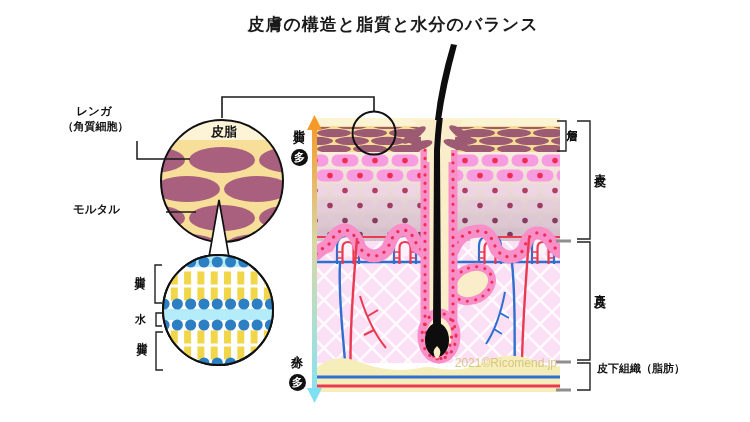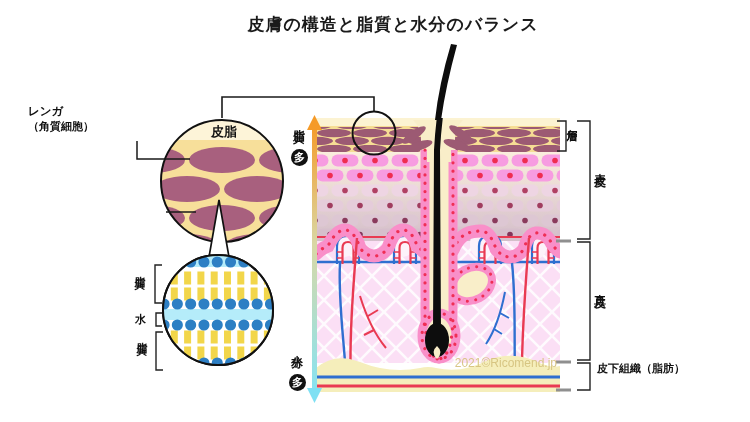--- a/index.html
+++ b/index.html
@@ -5,21 +5,21 @@
   html,body{margin:0;padding:0;background:#fff;}
   .stage{position:relative;width:750px;height:422px;background:#ffffff;overflow:hidden;
          font-family:"Liberation Sans","DejaVu Sans",sans-serif;color:#111;padding-left:36px;}
   .stage svg{position:absolute;left:0;top:0;}
   .lbl{position:absolute;line-height:14px;font-weight:bold;white-space:nowrap;}
   .title{position:absolute;left:0;right:0;top:13px;text-align:center;
          font-size:17px;font-weight:bold;letter-spacing:1px;color:#1a1a1a;}
   .v{writing-mode:vertical-rl;text-orientation:upright;letter-spacing:2px;}
   .badge{position:absolute;width:17px;height:17px;border-radius:50%;background:#111;color:#fff;
          font-size:11px;font-weight:bold;display:flex;align-items:center;justify-content:center;}
-  .rt{text-align:left;}
+  .rt{text-align:center;}
   .ct{text-align:center;}
   .small{font-size:11px;}
   .watermark{position:absolute;left:436px;top:356px;width:121px;text-align:right;
              font-size:12px;font-weight:normal;color:#d5c27e;opacity:.92;}
 </style>
 </head>
 <body>
 
 <div class="stage">
 
@@ -244,20 +244,21 @@
     <path d="M162,313 H156 V326 H162"></path>
     <path d="M163,332 H156 V370 H163"></path>
   </g>
 </svg>
 
 <div class="title">皮膚の構造と脂質と水分のバランス</div>
 
 <div class="lbl rt" style="left:28px;top:104px;width:132px;font-size:11.5px;">レンガ</div>
 <div class="lbl rt" style="left:28px;top:119px;width:135px;font-size:11px;">（角質細胞）</div>
 
+<div class="lbl rt" style="left:28px;top:202px;width:137px;font-size:11.5px;">モルタル</div>
 
 <div class="lbl ct" style="left:202px;top:125px;width:44px;font-size:13px;">皮脂</div>
 
 <div class="lbl v" style="left:292px;top:119px;font-size:12px;">脂質</div>
 <div class="badge" style="left:291px;top:149px;">多</div>
 
 <div class="lbl v" style="left:290px;top:345px;font-size:12px;">水分</div>
 <div class="badge" style="left:289px;top:374px;">多</div>
 
 <div class="lbl v small" style="left:133px;top:267px;">脂質</div>

